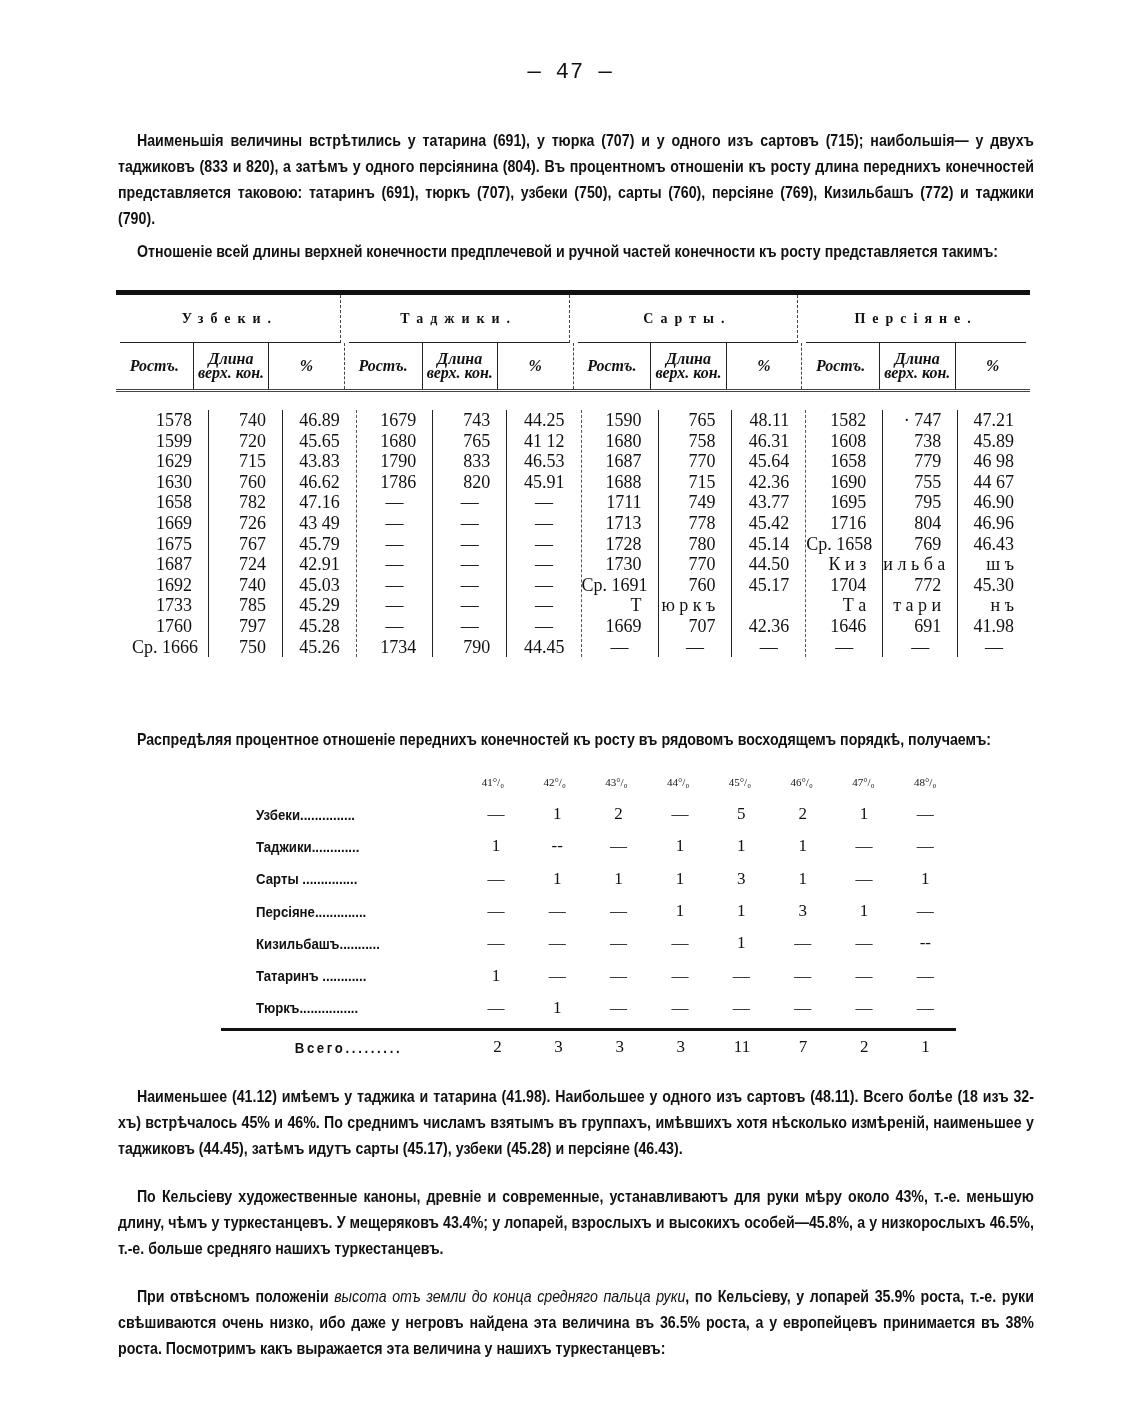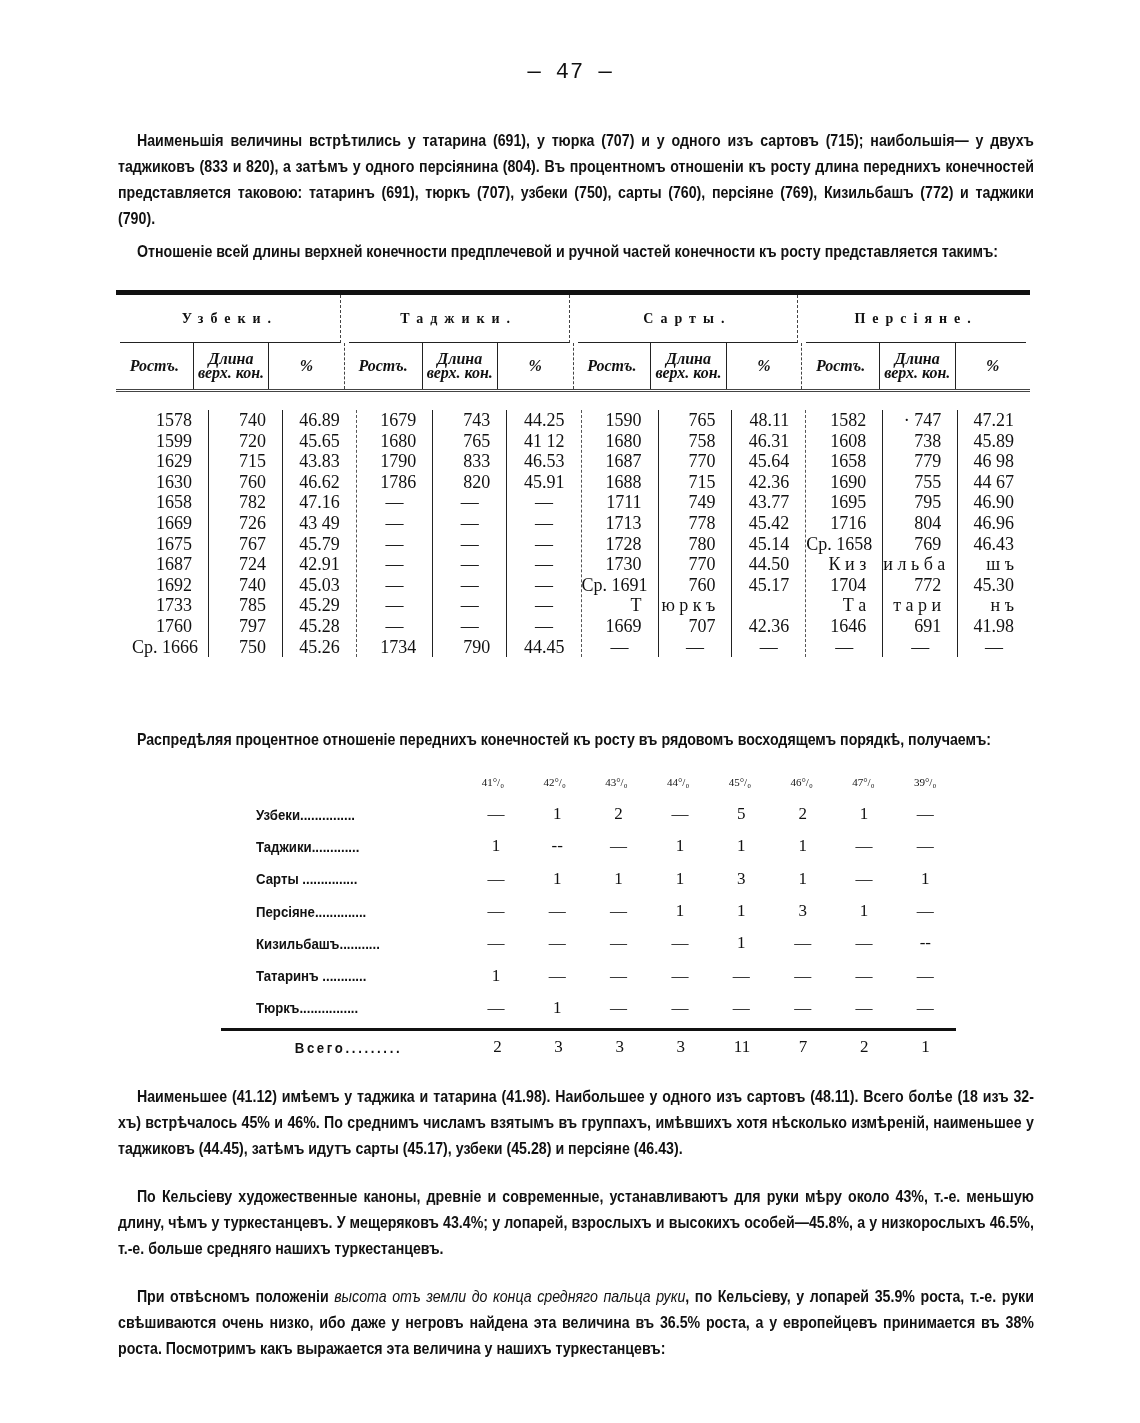--- a/index.html
+++ b/index.html
@@ -275,21 +275,21 @@
 
 <div class="dist">
   <div class="hdr" id="dist-hdr">
       <span>41°/₀</span>
       <span>42°/₀</span>
       <span>43°/₀</span>
       <span>44°/₀</span>
       <span>45°/₀</span>
       <span>46°/₀</span>
       <span>47°/₀</span>
-      <span>39°/₀</span>
+      <span>48°/₀</span>
     </div>
   <div id="dist-rows">
       <div class="row">
         <span class="lbl">Узбеки...............</span>
         <span class="v">—</span>
         <span class="v">1</span>
         <span class="v">2</span>
         <span class="v">—</span>
         <span class="v">5</span>
         <span class="v">2</span>

